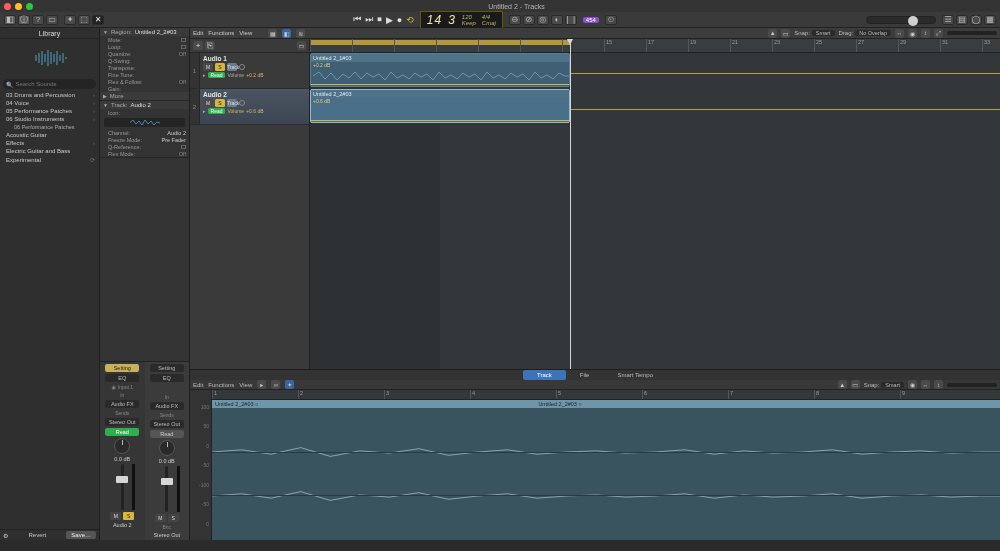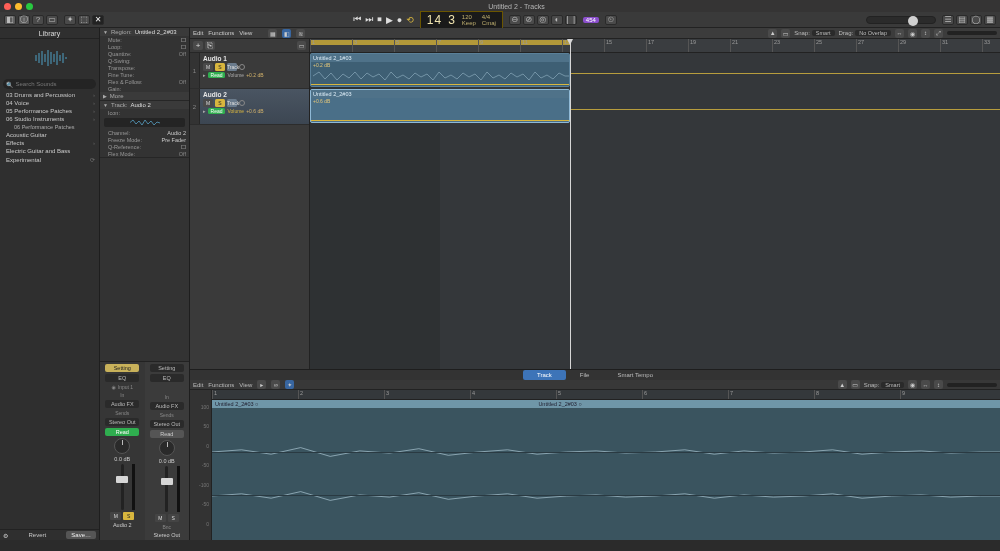--- a/index.html
+++ b/index.html
@@ -12,21 +12,21 @@
   .titlebar .title{flex:1;text-align:center;color:#b5b5b5;font-size:7px;}
   
   .toolbar{height:16px;background:#3a3a3a;display:flex;align-items:center;padding:0 4px;gap:6px;border-bottom:1px solid #222;}
   .tb-btn{width:12px;height:10px;background:#4a4a4a;border:1px solid #2a2a2a;border-radius:2px;display:flex;align-items:center;justify-content:center;color:#bbb;}
   .tb-btn.active{background:#5c5c5c;}
   .tb-group{display:flex;gap:2px;}
   .tb-spacer{flex:1;}
   .transport{display:flex;gap:4px;align-items:center;}
   .transport span{color:#ddd;font-size:9px;}
   .rec{color:#ff4d4d;}
-  .lcd{background:#1a1a1a;border:1px solid #6a5500;padding:1px 6px;display:flex;gap:6px;align-items:center;color:#d9c26a;font-family:monospace;}
+  .lcd{background:#1a1a1a;border:1px solid #6a5500;padding:1px 6px;display:flex;gap:6px;align-items:center;color:#d9c26a;font-family:monospace;font-style:italic;}
   .lcd .big{font-size:12px;color:#f0e4b0;letter-spacing:1px;}
   .lcd .small{font-size:6px;color:#c0b070;line-height:6px;}
   .lcd .stack{display:flex;flex-direction:column;}
   .master-vol{width:70px;height:8px;background:#2b2b2b;border-radius:4px;position:relative;border:1px solid #222;}
   .master-vol .knob{position:absolute;top:-1px;width:10px;height:10px;border-radius:50%;background:#d0d0d0;}
   .purple-btn{background:#8a4ecb;color:#fff;padding:0 3px;border-radius:2px;font-size:6px;}
   
   .main{display:flex;height:calc(100% - 28px - 11px);}
   .library{width:100px;background:#2f2f2f;display:flex;flex-direction:column;border-right:1px solid #1e1e1e;}
   .lib-head{height:11px;text-align:center;font-size:7px;color:#ddd;border-bottom:1px solid #222;line-height:11px;}

